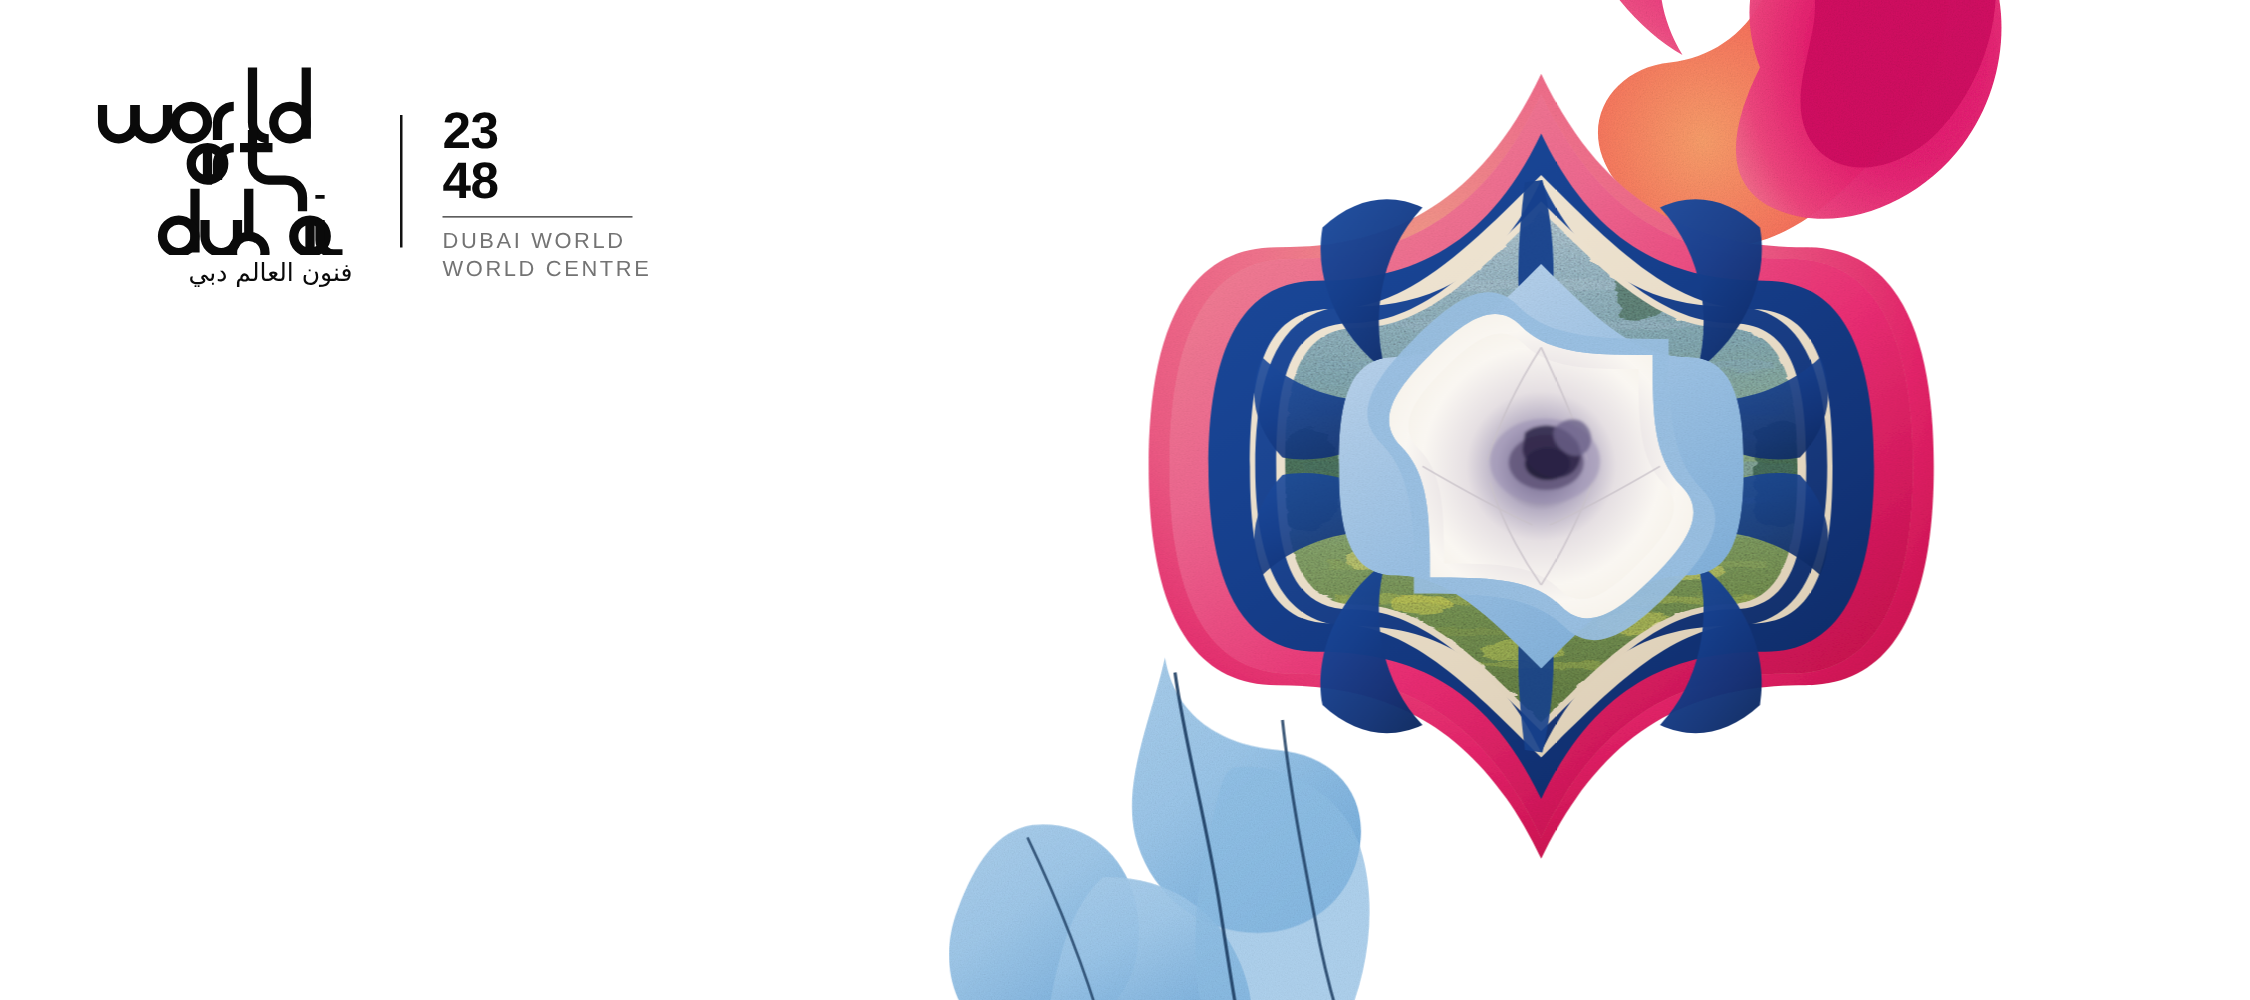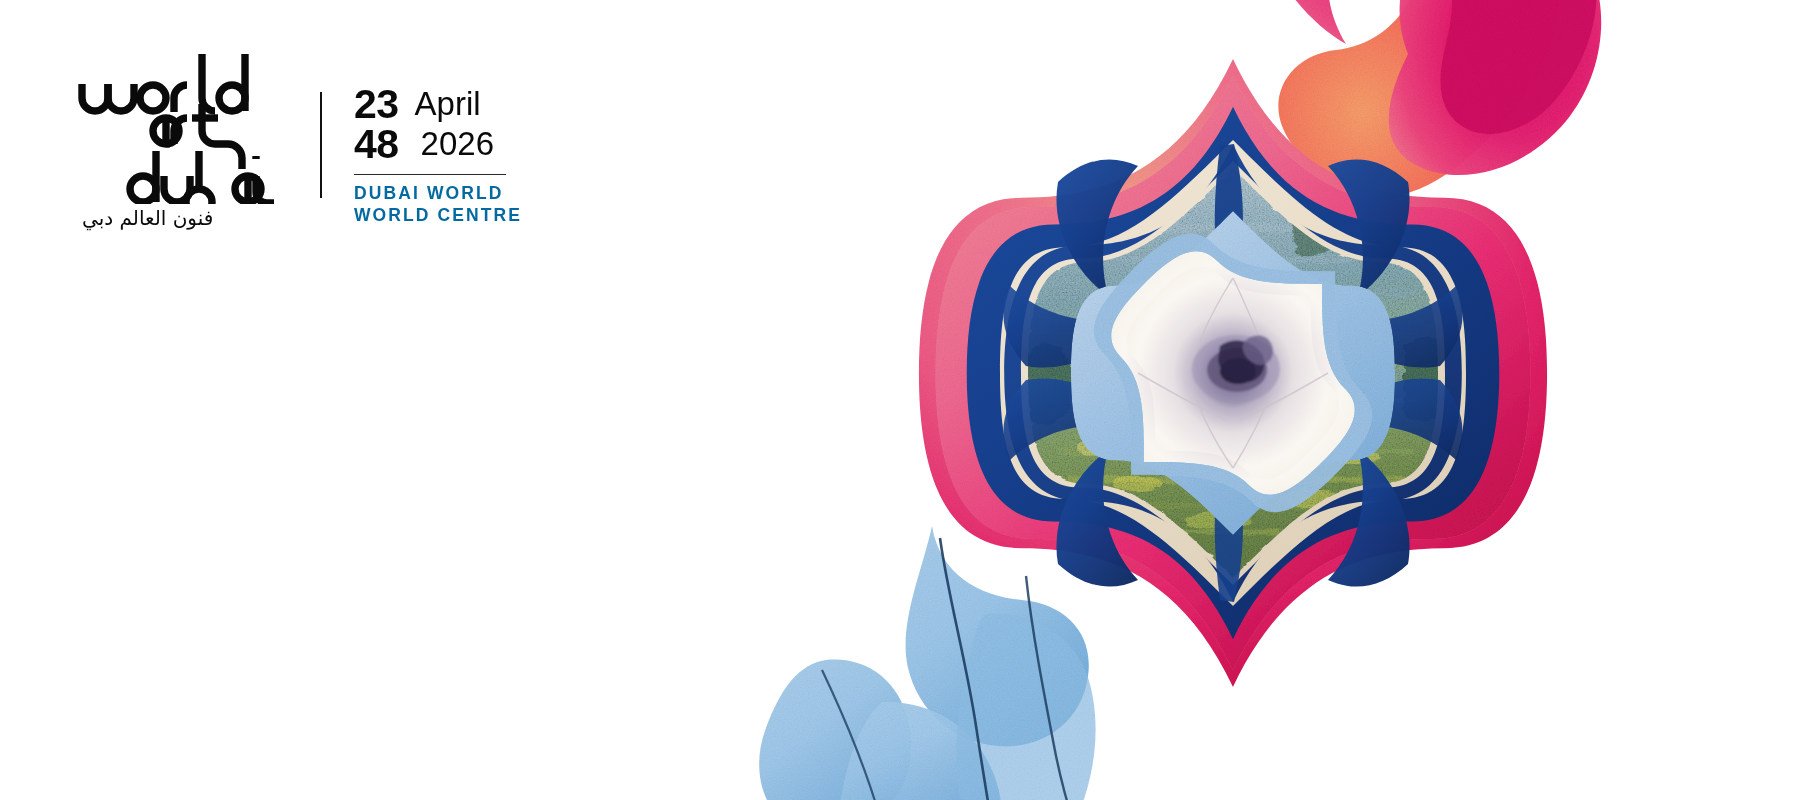--- a/index.html
+++ b/index.html
@@ -32,21 +32,21 @@
     display: block;
   }
   .logo-ar {
     margin-top: 2px;
     margin-left: 4px;
     font-family: "DejaVu Sans", sans-serif;
     font-size: 20px;
     letter-spacing: 1px;
     color: #0a0a0a;
     direction: rtl;
-    text-align: left;
+    text-align: right;
     width: 200px;
     white-space: nowrap;
   }
 
   .divider {
     width: 2px;
     height: 106px;
     background: #111111;
     margin: 40px 32px 0 24px;
     flex: 0 0 auto;
@@ -74,23 +74,22 @@
   .venue-rule {
     width: 152px; height: 1px;
     background: #2a2a2a;
     margin: 9px 0 7px 0;
   }
   .venue {
     font-family: "Liberation Sans", sans-serif;
     font-size: 17.5px;
     letter-spacing: 2.1px;
     line-height: 1.28;
-    color: #0369a1;
+    color: #737373;
     white-space: nowrap;
-    font-weight: bold;
   }
 
   
   .headline {
     margin-top: 58px;
   }
   .h-bold {
     font-family: "Liberation Sans", sans-serif;
     font-weight: bold;
     font-size: 62px;
@@ -469,24 +468,20 @@
       </div>
 
       <div class="divider"></div>
 
       <div class="date-block">
         <div class="date-rows">
           <div class="day-nums">
             <div>23</div>
             <div>48</div>
           </div>
-          <div class="month-year">
-            <div>April</div>
-            <div class="my-2">2026</div>
-          </div>
         </div>
         <div class="venue-rule"></div>
         <div class="venue">DUBAI WORLD</div>
         <div class="venue">WORLD CENTRE</div>
       </div>
     </div>
 
   </div>
 </div>
 

